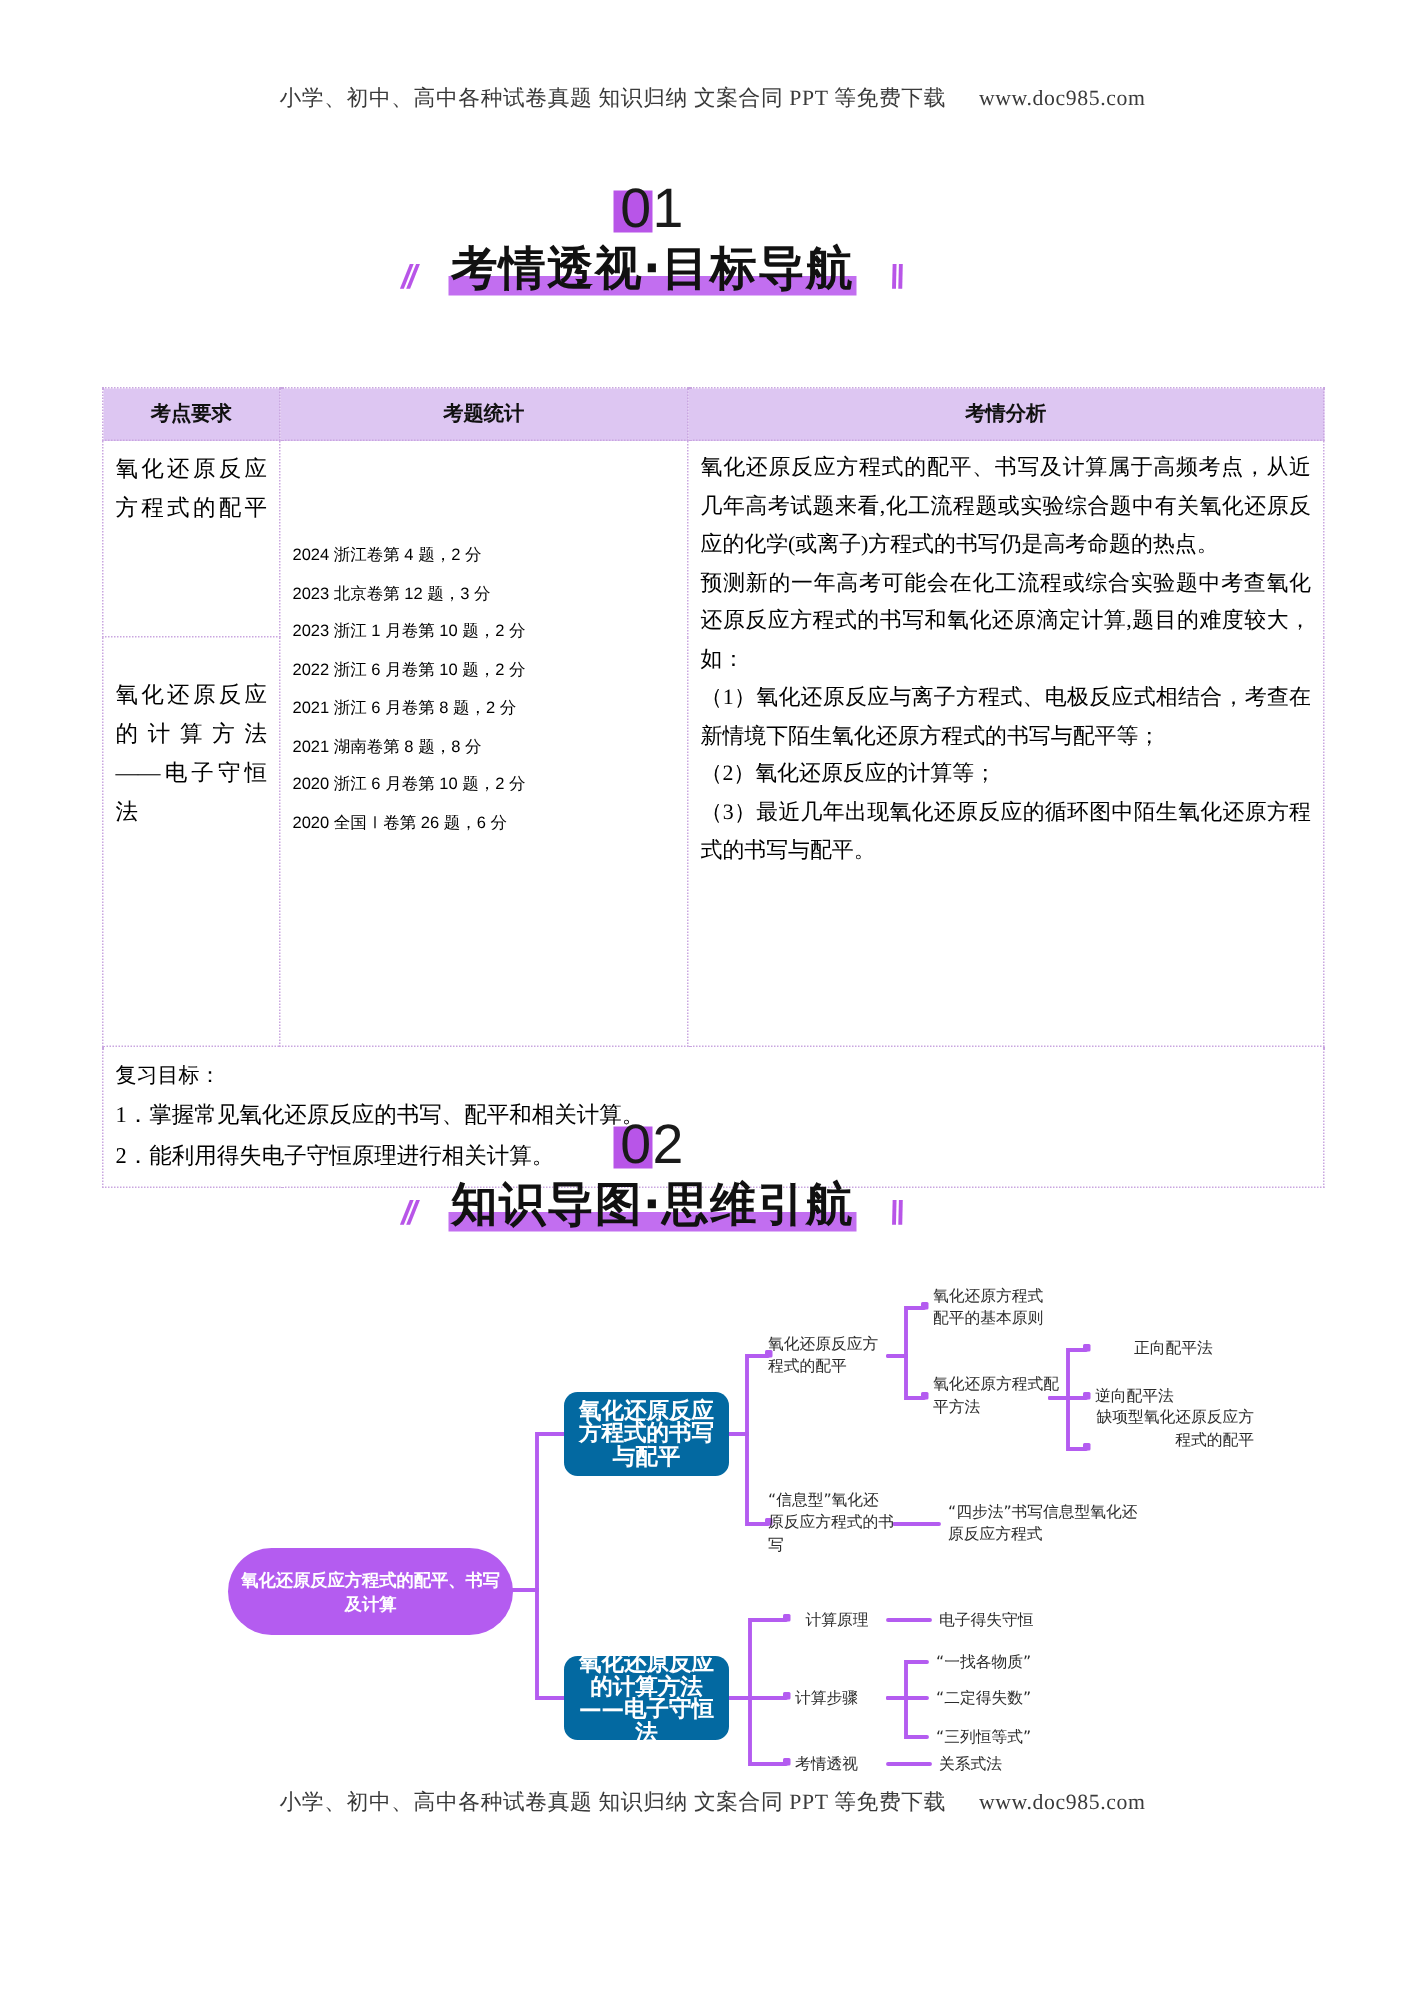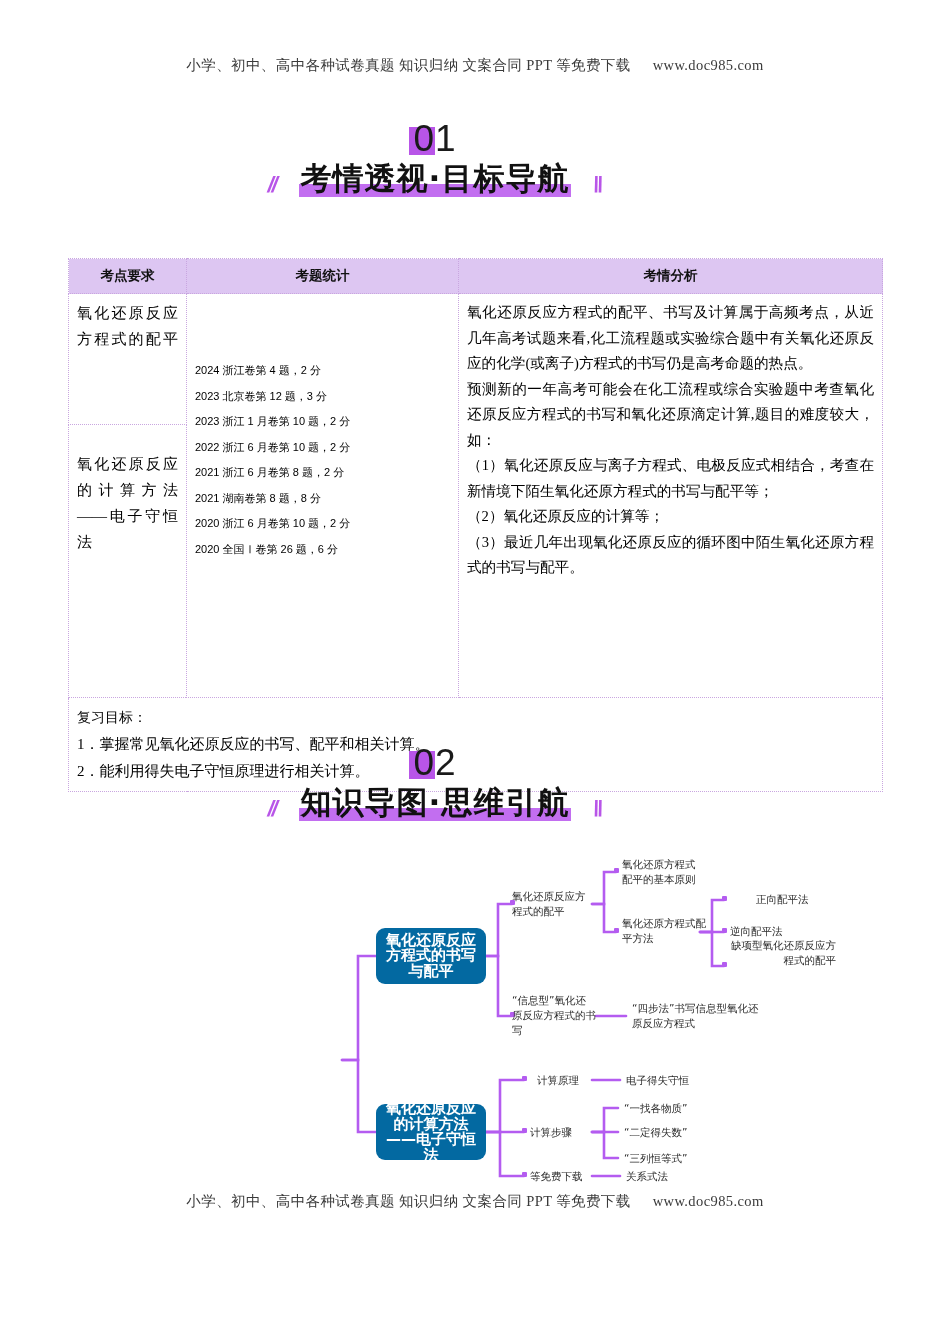--- a/index.html
+++ b/index.html
@@ -271,20 +271,21 @@
         <rect x="722" y="92" width="5" height="5" rx="1"></rect>
         <rect x="722" y="126" width="5" height="5" rx="1"></rect>
         <rect x="510" y="64" width="5" height="5" rx="1"></rect>
         <rect x="510" y="176" width="5" height="5" rx="1"></rect>
         <rect x="522" y="240" width="5" height="5" rx="1"></rect>
         <rect x="522" y="292" width="5" height="5" rx="1"></rect>
         <rect x="522" y="336" width="5" height="5" rx="1"></rect>
       </g>
     </svg>
 
+    <div class="node root" style="left:152px;top:196px;width:190px;height:58px;">氧化还原反应方程式的配平、书写及计算</div>
 
     <div class="node lvl2" style="left:376px;top:92px;width:110px;height:56px;">氧化还原反应方程式的书写与配平</div>
 
     <div class="node lvl2" style="left:376px;top:268px;width:110px;height:56px;">氧化还原反应的计算方法——电子守恒法</div>
 
     <div class="node lvl3" style="left:512px;top:44px;width:82px;height:48px;">氧化还原反应方程式的配平</div>
 
     <div class="node lvl3" style="left:512px;top:154px;width:84px;height:50px;">“信息型”氧化还原反应方程式的书写</div>
 
     <div class="node leaf" style="left:622px;top:12px;width:82px;height:48px;">氧化还原方程式配平的基本原则</div>
@@ -292,21 +293,21 @@
     <div class="node leaf" style="left:622px;top:78px;width:84px;height:34px;">氧化还原方程式配平方法</div>
 
     <div class="node leaf" style="left:756px;top:54px;width:110px;height:18px;">正向配平法</div>
     <div class="node leaf" style="left:730px;top:86px;width:110px;height:18px;">逆向配平法</div>
     <div class="node leaf" style="left:730px;top:100px;width:106px;height:34px;text-align:right;">缺项型氧化还原反应方程式的配平</div>
 
     <div class="node leaf" style="left:632px;top:162px;width:130px;height:36px;">“四步法”书写信息型氧化还原反应方程式</div>
 
     <div class="node lvl3" style="left:537px;top:234px;width:62px;height:20px;">计算原理</div>
     <div class="node lvl3" style="left:530px;top:286px;width:62px;height:20px;">计算步骤</div>
-    <div class="node lvl3" style="left:530px;top:330px;width:62px;height:20px;">等免费下载</div>
+    <div class="node lvl3" style="left:530px;top:330px;width:62px;height:20px;">考情透视</div>
 
     <div class="node leaf" style="left:626px;top:234px;width:96px;height:20px;">电子得失守恒</div>
 
     <div class="node leaf" style="left:624px;top:262px;width:100px;height:20px;">“一找各物质”</div>
     <div class="node leaf" style="left:624px;top:286px;width:100px;height:20px;">“二定得失数”</div>
     <div class="node leaf" style="left:624px;top:312px;width:100px;height:20px;">“三列恒等式”</div>
 
     <div class="node leaf" style="left:626px;top:330px;width:90px;height:20px;">关系式法</div>
   </div>
 

